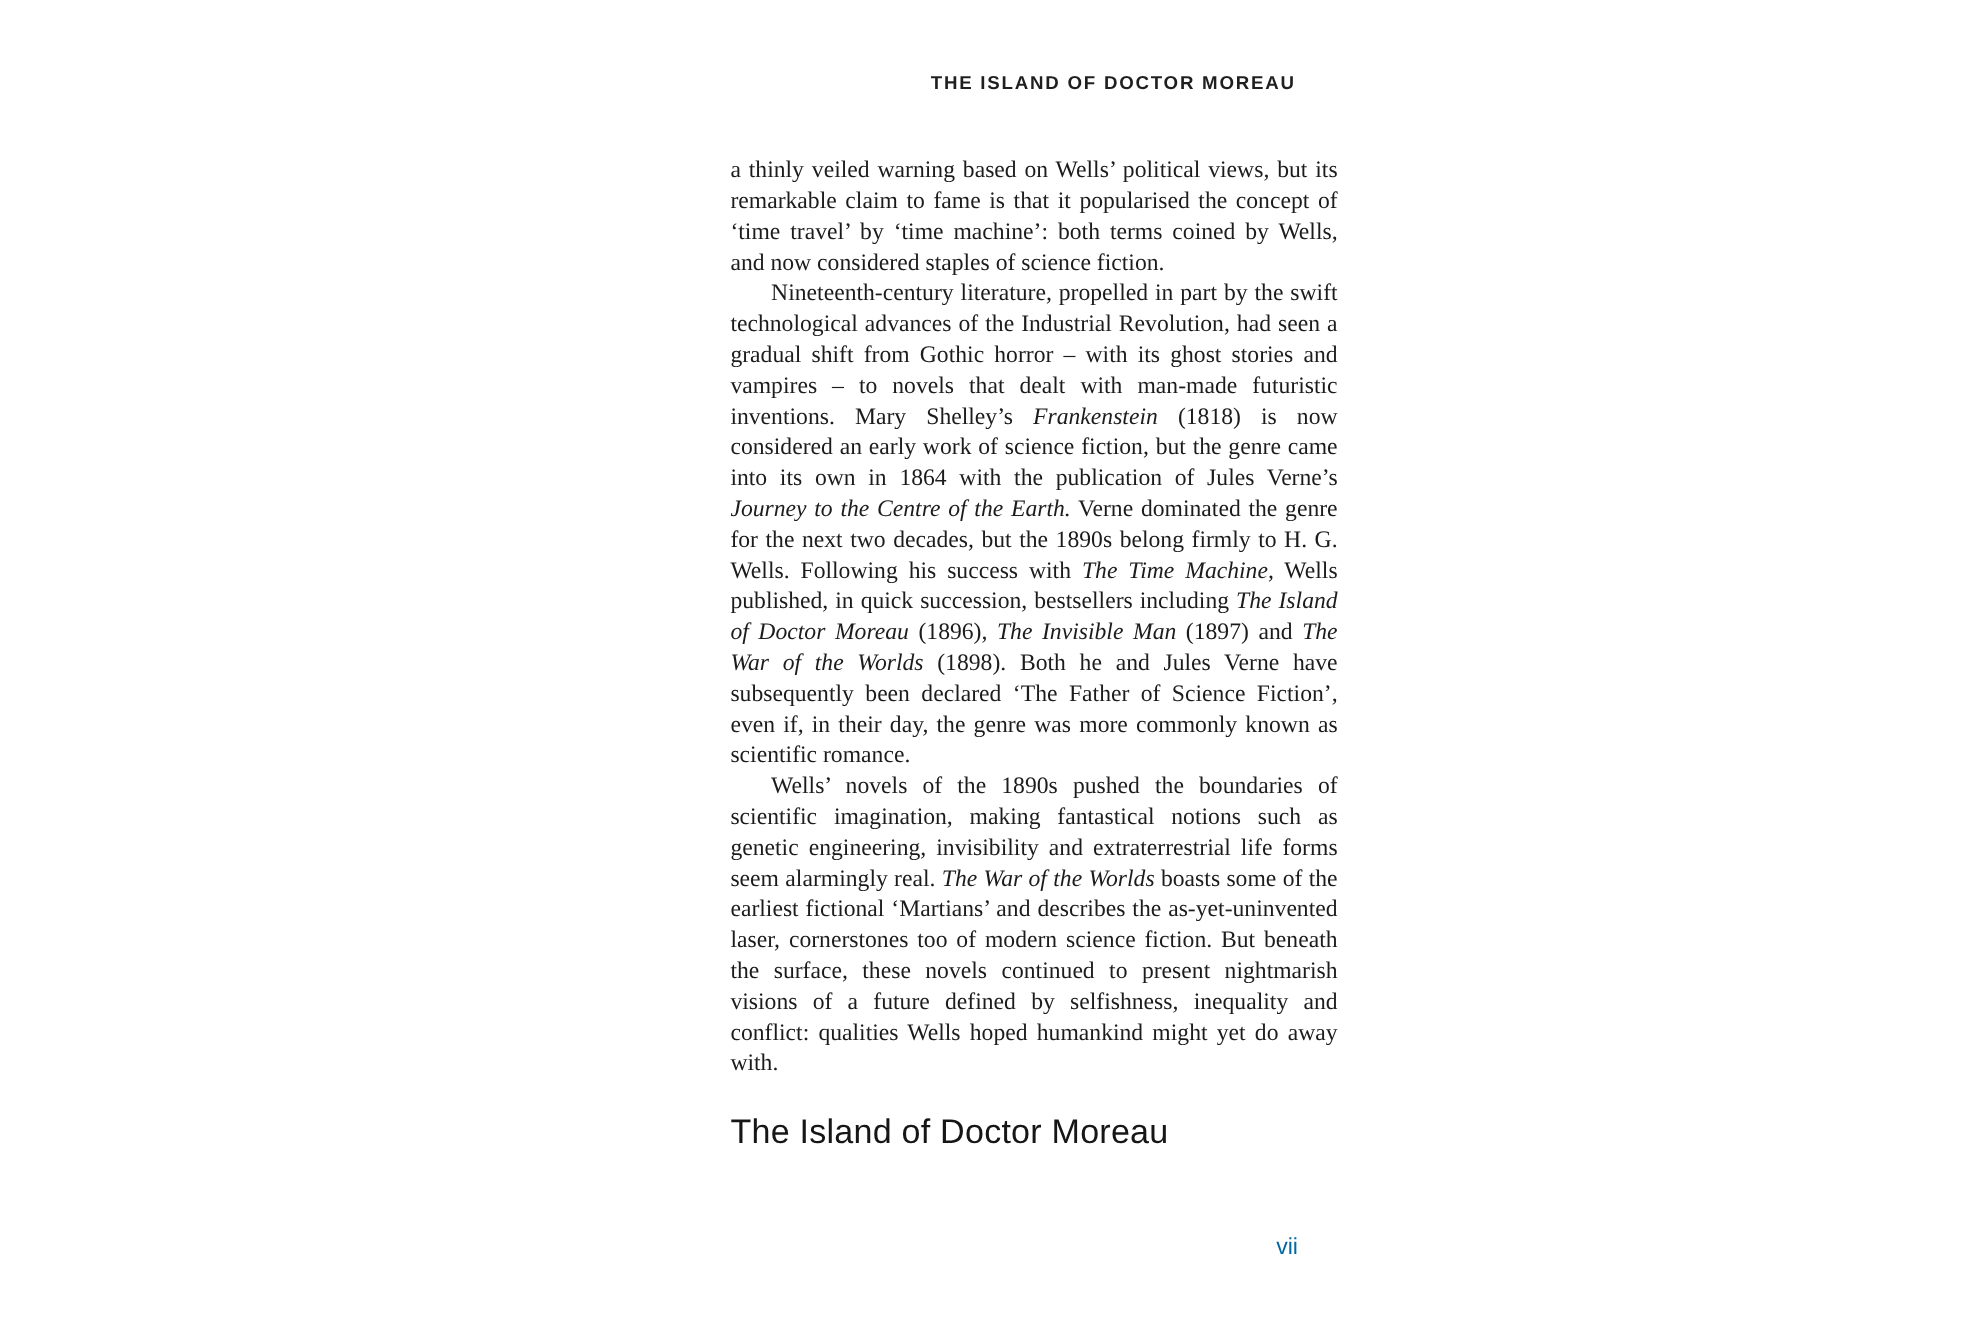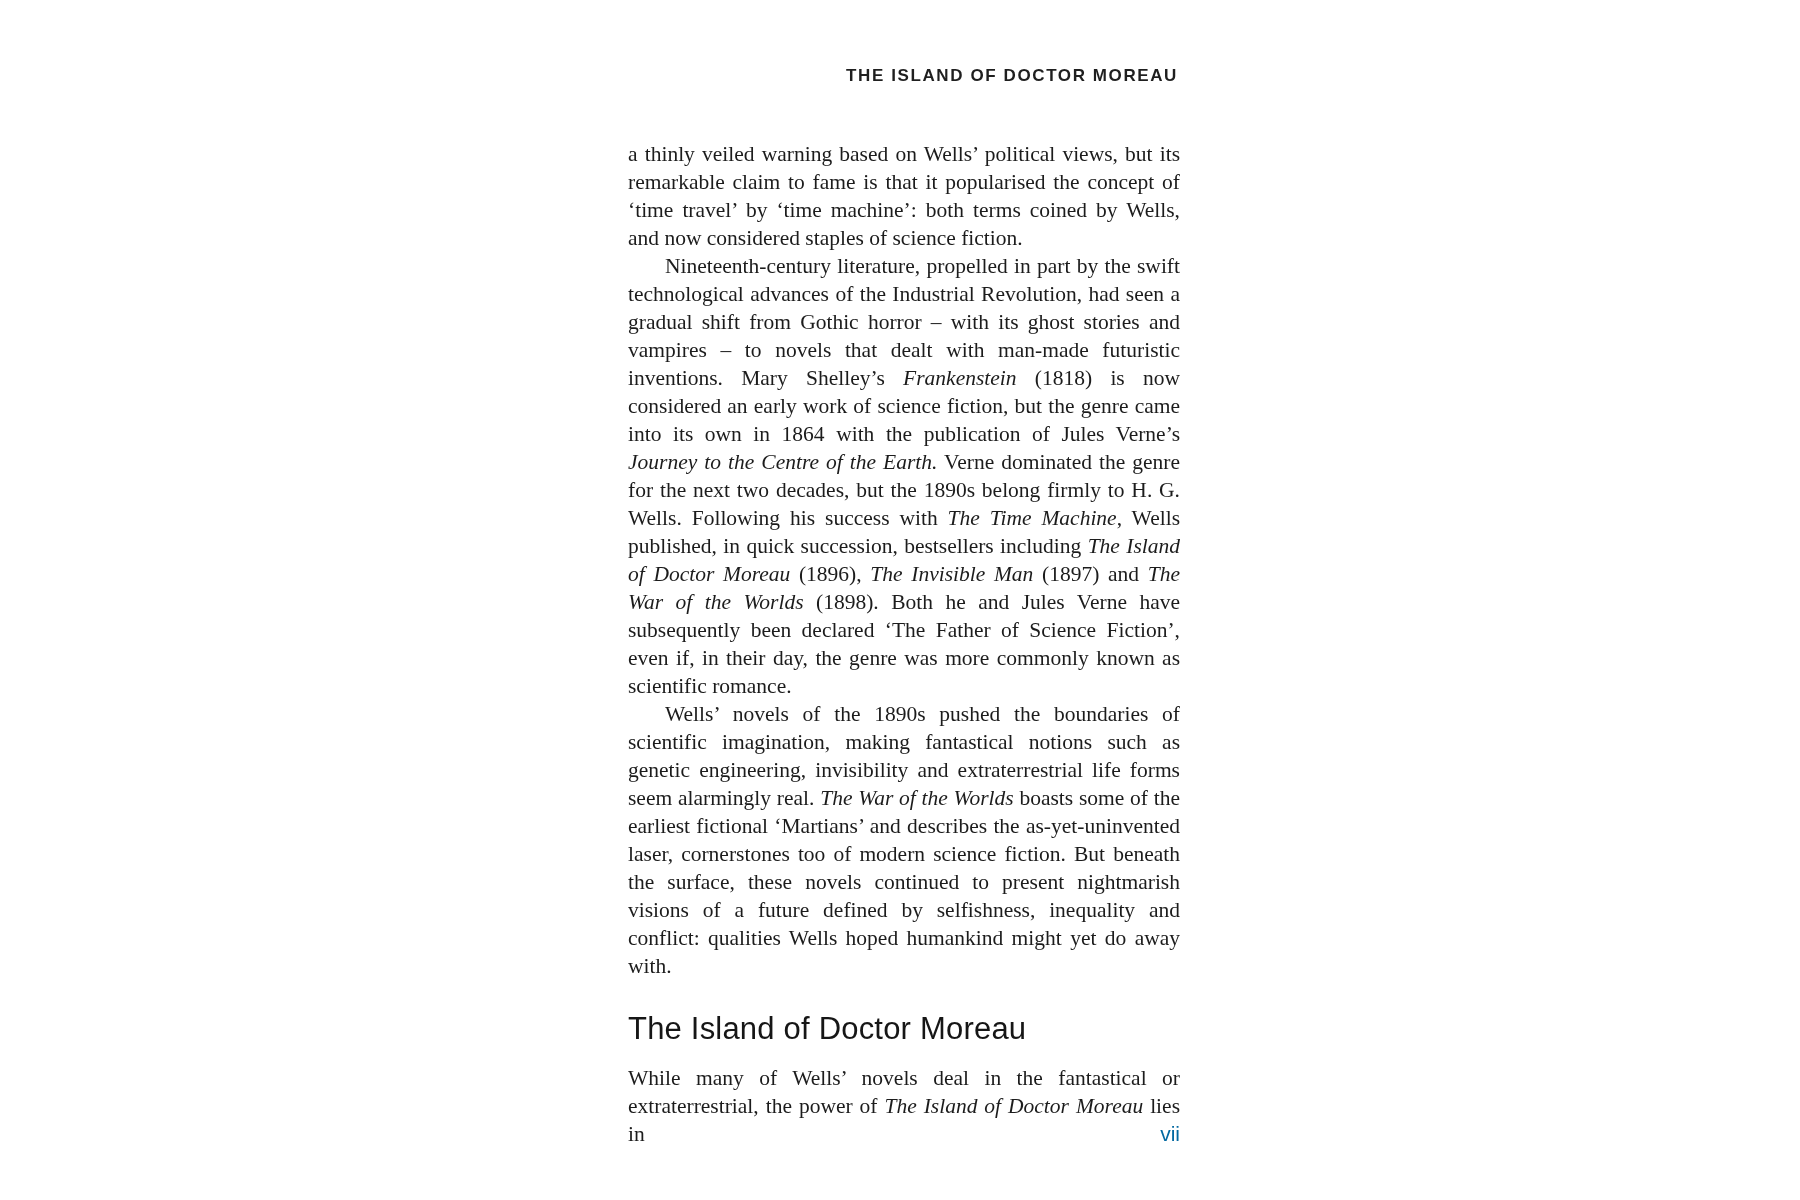--- a/index.html
+++ b/index.html
@@ -21,21 +21,21 @@
     right: 622px;
     font-family: "Liberation Sans", sans-serif;
     font-size: 17px;
     font-weight: 600;
     letter-spacing: 1.6px;
     color: #1f1f1f;
     white-space: nowrap;
   }
   .text-block {
     position: absolute;
-    left: 628px;
+    left: 664px;
     top: 140px;
     width: 552px;
   }
   .para {
     margin: 0;
     font-family: "Liberation Serif", serif;
     font-size: 21.5px;
     line-height: 28px;
     text-align: justify;
     color: #1c1c1c;
@@ -71,21 +71,18 @@
   <div class="text-block">
 
     <div>
         <p class="para"><span>a thinly veiled warning based on Wells’ political views, but its remarkable claim to fame is that it popularised the concept of ‘time travel’ by ‘time machine’: both terms coined by Wells, and now considered staples of science fiction.</span></p>
         <p class="para indent"><span>Nineteenth-century literature, propelled in part by the swift technological advances of the Industrial Revolution, had seen a gradual shift from Gothic horror – with its ghost stories and vampires – to novels that dealt with man-made futuristic inventions. Mary Shelley’s </span><i>Frankenstein</i><span> (1818) is now considered an early work of science fiction, but the genre came into its own in 1864 with the publication of Jules Verne’s </span><i>Journey to the Centre of the Earth.</i><span> Verne dominated the genre for the next two decades, but the 1890s belong firmly to H. G. Wells. Following his success with </span><i>The Time Machine</i><span>, Wells published, in quick succession, bestsellers including </span><i>The Island of Doctor Moreau</i><span> (1896), </span><i>The Invisible Man</i><span> (1897) and </span><i>The War of the Worlds</i><span> (1898). Both he and Jules Verne have subsequently been declared ‘The Father of Science Fiction’, even if, in their day, the genre was more commonly known as scientific romance.</span></p>
         <p class="para indent"><span>Wells’ novels of the 1890s pushed the boundaries of scientific imagination, making fantastical notions such as genetic engineering, invisibility and extraterrestrial life forms seem alarmingly real. </span><i>The War of the Worlds</i><span> boasts some of the earliest fictional ‘Martians’ and describes the as-yet-uninvented laser, cornerstones too of modern science fiction. But beneath the surface, these novels continued to present nightmarish visions of a future defined by selfishness, inequality and conflict: qualities Wells hoped humankind might yet do away with.</span></p>
       </div>
 
     <h2 class="section-heading">The Island of Doctor Moreau</h2>
 
-    <div>
-        <p class="para"><span>While many of Wells’ novels deal in the fantastical or extraterrestrial, the power of </span><i>The Island of Doctor Moreau</i><span> lies in</span></p>
-      </div>
 
   </div>
 
   <div class="page-number">vii</div>
 
 </div>
 
 </body></html>

